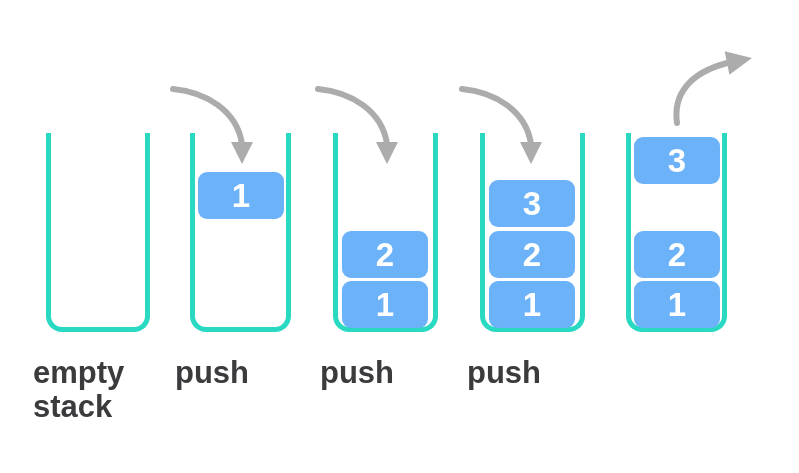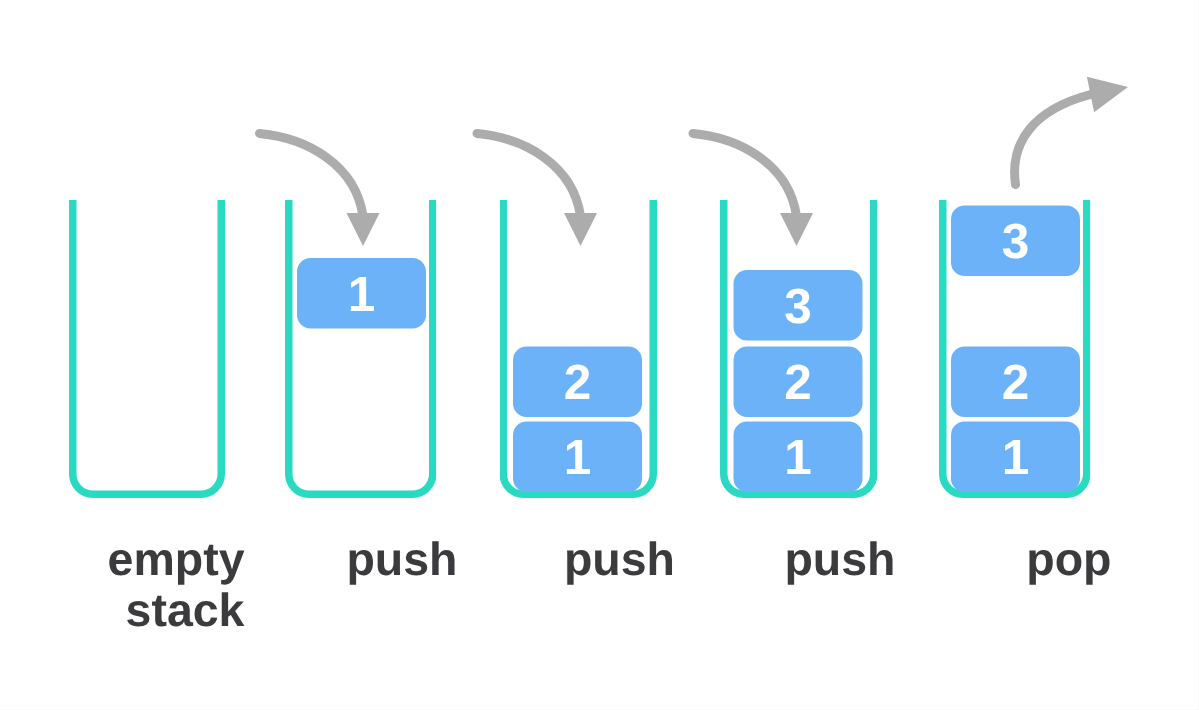--- a/index.html
+++ b/index.html
@@ -39,21 +39,21 @@
     color:var(--block_text);
     font-size:33px;font-weight:bold;
     display:flex;align-items:center;justify-content:center;
     line-height:47px;
     text-align:center;
   }
   .stack-label{
     position:absolute;
     top:356px;
     width:130px;
-    text-align:right;
+    text-align:left;
     font-size:31px;
     font-weight:bold;
     line-height:34px;
     color:var(--label_dark);
     letter-spacing:0px;
   }
   .arrow{position:absolute;}
   .arrow path{stroke:var(--arrow_gray);stroke-width:6;fill:none;stroke-linecap:round;}
   .arrow polygon{fill:var(--arrow_gray);stroke:none;}
 </style>
@@ -93,15 +93,14 @@
   <div class="stack-label" style="left:467px;">push</div>
 
   <svg class="arrow" style="left:655px;top:33px;" width="105" height="100" viewBox="0 0 105 100">
     <path d="M 22 90 C 18 62, 34 40, 72 30"></path>
     <polygon points="97,25 74.4,41.8 69.6,18.2"></polygon>
   </svg>
   <div class="well" style="left:626px;width:101px;"></div>
   <div class="block" style="left:634px;top:137px;">3</div>
   <div class="block" style="left:634px;top:231px;">2</div>
   <div class="block" style="left:634px;top:281px;">1</div>
-  <div class="stack-label" style="left:611px;">pop</div>
 
 </div>
 
 </body></html>

